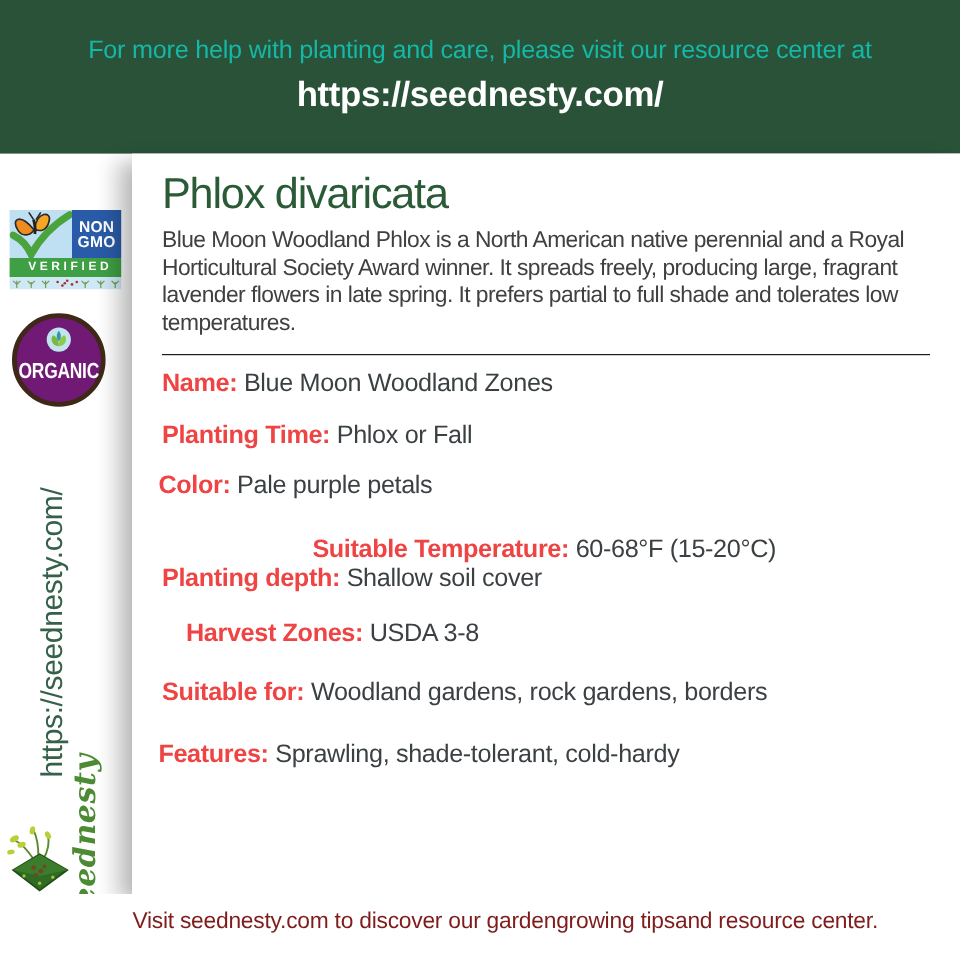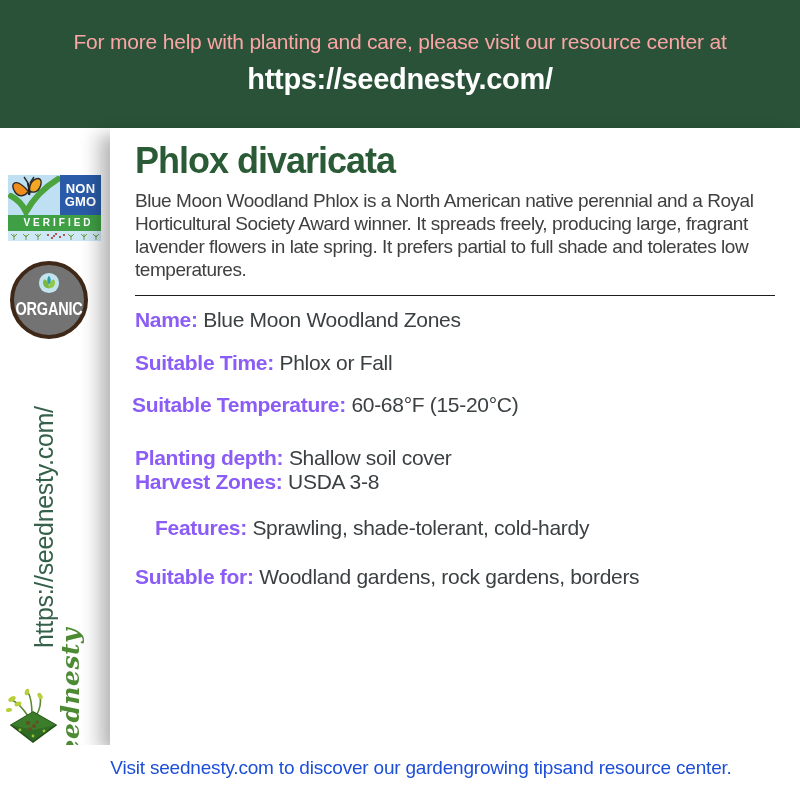--- a/index.html
+++ b/index.html
@@ -8,21 +8,21 @@
     background:#ffffff; font-family:"Liberation Sans", sans-serif;
   }
 
   
   .banner {
     position:absolute; left:0; top:0; width:800px; height:128px;
     background:#2a5239; text-align:center;
   }
   .banner-line1 {
     padding-top:30px; font-size:21px; letter-spacing:-0.2px;
-    color:#fca5a5;
+    color:#14b8a6;
   }
   .banner-url {
     margin-top:9px; font-size:29px; font-weight:bold; letter-spacing:-0.3px;
     color:#ffffff;
   }
 
   
   .nongmo {
     position:absolute; left:8px; top:175px; width:93px; height:66px;
     box-shadow:0 0 0 1px #cfe0ee inset;
@@ -38,21 +38,21 @@
   .nongmo-verified {
     height:16px; background:#3f9f45; color:#fff; font-weight:bold;
     font-size:10px; letter-spacing:3px; text-align:center; line-height:16px;
     padding-left:8px;
   }
   .nongmo-grass { height:10px; background:#cfe8f6; }
   .nongmo-grass svg { display:block; }
 
   .organic {
     position:absolute; left:10px; top:261px; width:70px; height:70px;
-    background:#737373; border:4px solid #3f2817; border-radius:50%;
+    background:#701a75; border:4px solid #3f2817; border-radius:50%;
     text-align:center;
   }
   .organic-icon { margin-top:7px; }
   .organic-label {
     margin-top:1px; color:#ffffff; font-weight:bold; font-size:14.5px;
     letter-spacing:-0.2px; transform:scaleY(1.25); transform-origin:center top;
   }
 
   
   .v-url {
@@ -69,50 +69,50 @@
   .brand-logo { position:absolute; left:6px; top:686px; }
 
   
   .card {
     position:absolute; left:110px; top:128px; width:690px; height:617px;
     background:#ffffff;
     box-shadow:-14px 6px 16px rgba(0,0,0,0.20), 0 10px 14px rgba(0,0,0,0.16);
     box-sizing:border-box; padding:12px 28px 0 25px;
   }
   .title {
-    font-size:36px; font-weight:bold; color:#2a5b36; letter-spacing:-1px;
+    font-size:36px; font-weight:normal; color:#2a5b36; letter-spacing:-1px;
   }
   .description {
     margin-top:7px; width:620px; font-size:19px; line-height:23px;
     letter-spacing:-0.45px; color:#404040;
   }
   .rule {
     margin:14px 0 0 0; width:640px; border:none; border-top:1.6px solid #1c1c1c;
   }
   .fields { margin-top:0; }
   .field { font-size:21px; letter-spacing:-0.3px; }
-  .field .lbl { font-weight:bold; color:#8b5cf6; }
+  .field .lbl { font-weight:bold; color:#ef4444; }
   .field .val { color:#3b4043; }
   .field:nth-child(1) { margin-top:12px; }
   .field:nth-child(2) { margin-top:19px; }
   .field:nth-child(3) { margin-top:18px; margin-left:-3px; }
-  .field:nth-child(4) { margin-top:29px; }
+  .field:nth-child(4) { margin-top:29px;text-align:center; }
   .field:nth-child(5) { }
   .field:nth-child(6) { margin-top:22px; margin-left:20px; }
   .field:nth-child(7) { margin-top:25px; }
   .field:nth-child(8) { margin-top:28px; margin-left:-3px; }
 
   
   .footer {
     position:absolute; left:0; bottom:0; width:800px; height:55px;
     background:#ffffff; text-align:center;
   }
   .footer-text {
     padding-top:12px; padding-left:42px; font-size:19px;
-    letter-spacing:-0.2px; color:#1d4ed8;
+    letter-spacing:-0.2px; color:#7f1d1d;
   }
 </style>
 </head>
 <body>
 
 <div class="screen">
 
   <div class="banner">
     <div class="banner-line1">For more help with planting and care, please visit our resource center at</div>
     <div class="banner-url">https://seednesty.com/</div>
@@ -208,43 +208,47 @@
     <div class="title">Phlox divaricata</div>
     <div class="description">Blue Moon Woodland Phlox is a North American native perennial and a Royal Horticultural Society Award winner. It spreads freely, producing large, fragrant lavender flowers in late spring. It prefers partial to full shade and tolerates low temperatures.</div>
     <hr class="rule">
 
     <div class="fields">
       <div class="field">
         <span class="lbl">Name:</span>
         <span class="val">Blue Moon Woodland Zones</span>
       </div>
       <div class="field">
-        <span class="lbl">Suitable Time:</span>
+        <span class="lbl">Planting Time:</span>
         <span class="val">Phlox or Fall</span>
+      </div>
+      <div class="field">
+        <span class="lbl">Color:</span>
+        <span class="val">Pale purple petals</span>
       </div>
       <div class="field">
         <span class="lbl">Suitable Temperature:</span>
         <span class="val">60-68°F (15-20°C)</span>
       </div>
       <div class="field">
         <span class="lbl">Planting depth:</span>
         <span class="val">Shallow soil cover</span>
       </div>
       <div class="field">
         <span class="lbl">Harvest Zones:</span>
         <span class="val">USDA 3-8</span>
       </div>
       <div class="field">
+        <span class="lbl">Suitable for:</span>
+        <span class="val">Woodland gardens, rock gardens, borders</span>
+      </div>
+      <div class="field">
         <span class="lbl">Features:</span>
         <span class="val">Sprawling, shade-tolerant, cold-hardy</span>
       </div>
-      <div class="field">
-        <span class="lbl">Suitable for:</span>
-        <span class="val">Woodland gardens, rock gardens, borders</span>
-      </div>
     </div>
   </div>
 
   <div class="footer">
     <div class="footer-text">Visit seednesty.com to discover our gardengrowing tipsand resource center.</div>
   </div>
 
 </div>
 
 </body></html>

